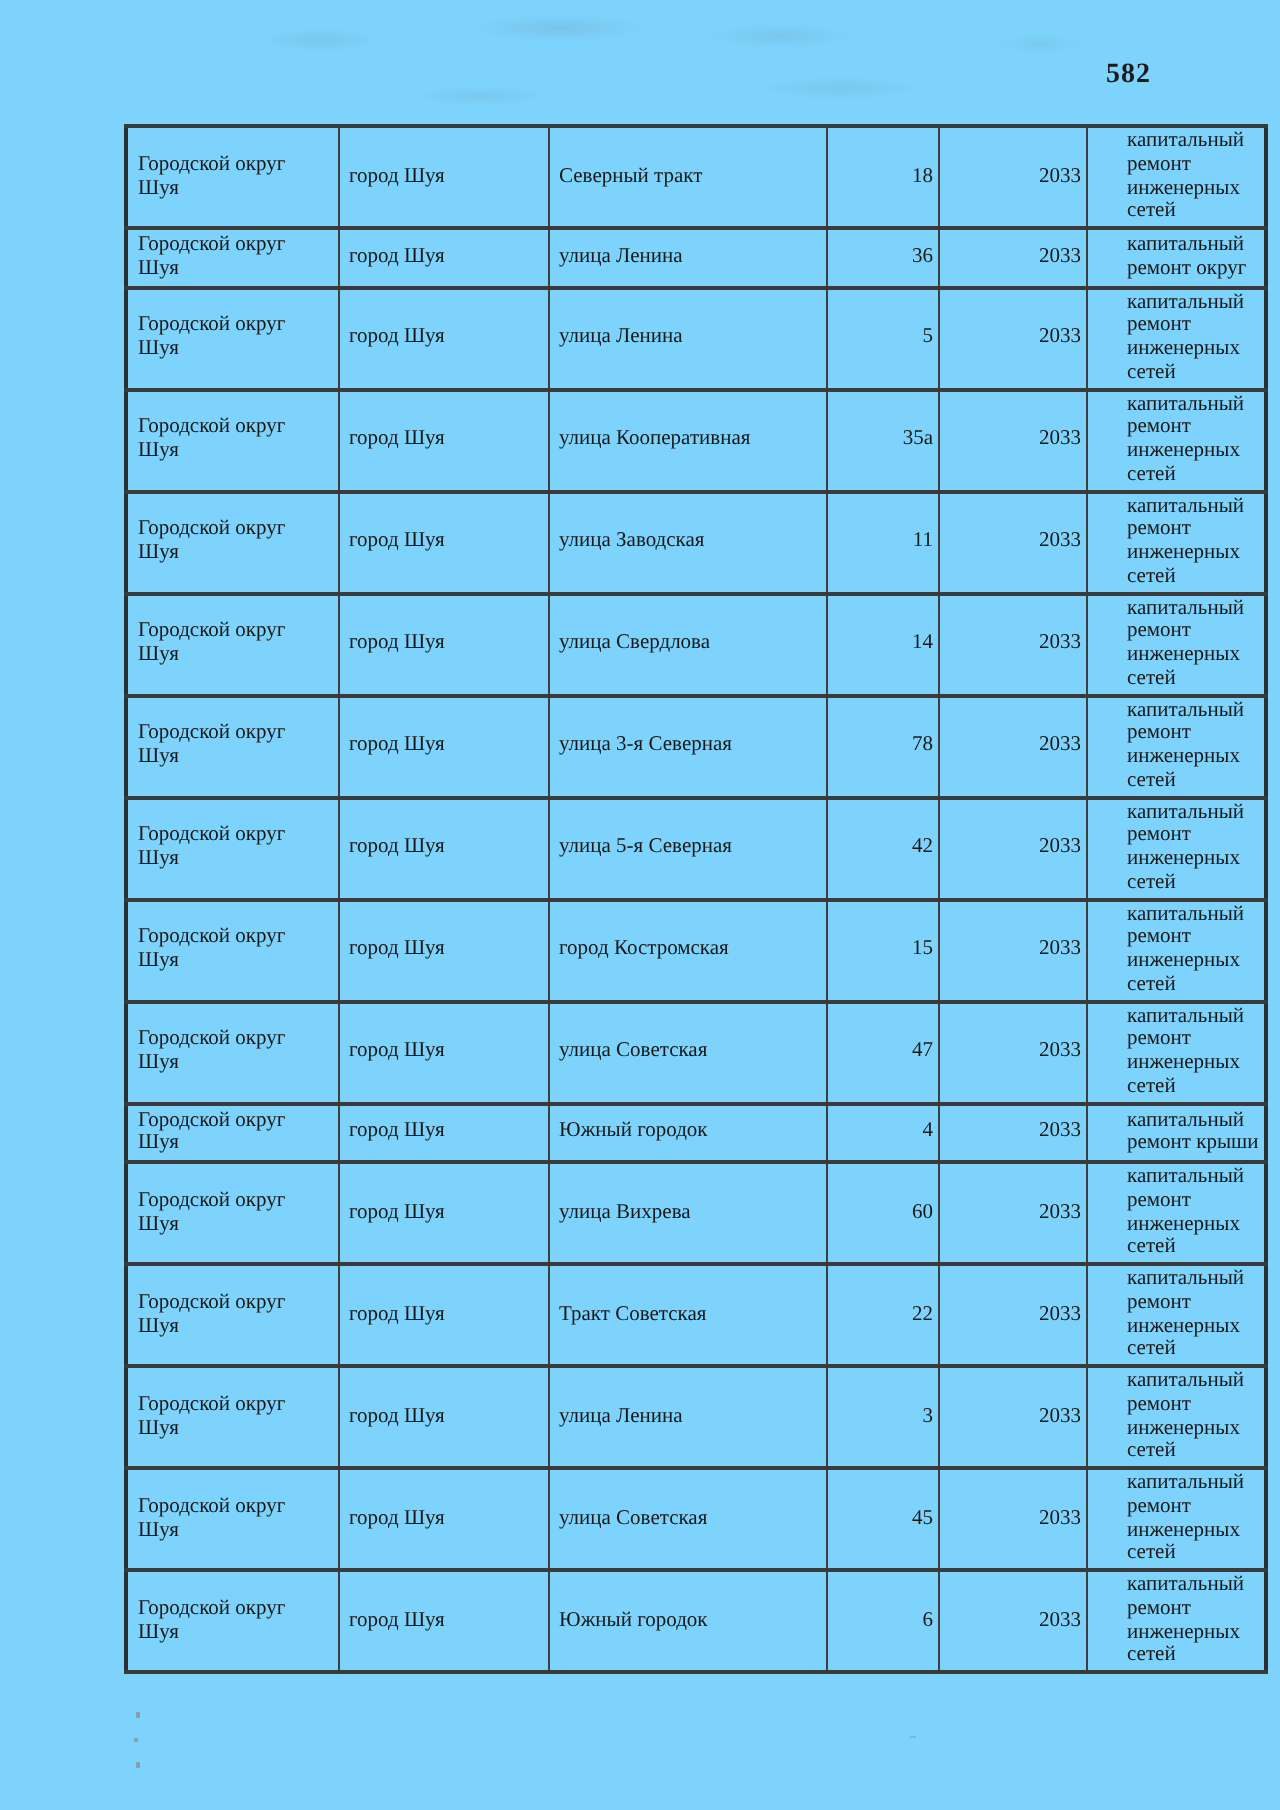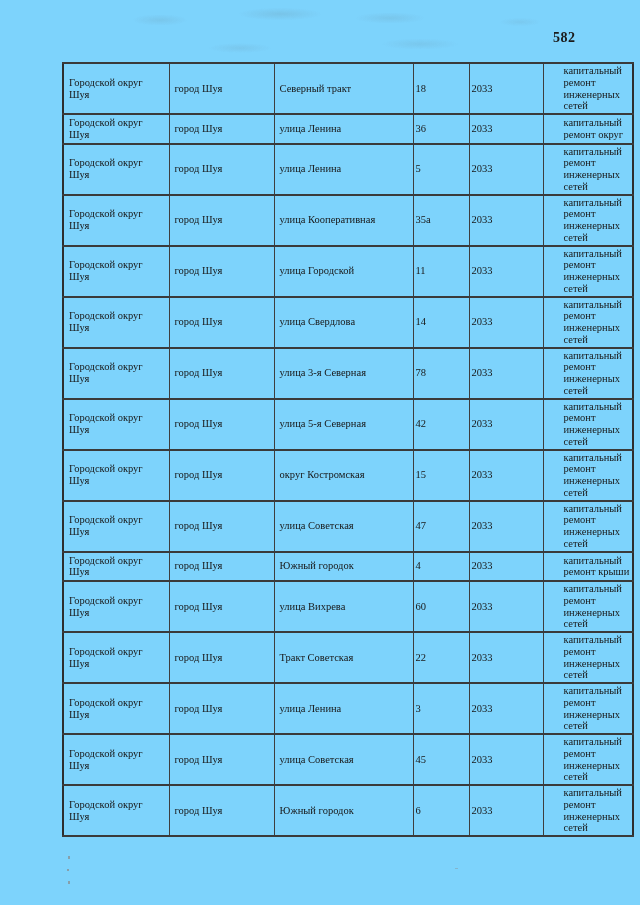--- a/index.html
+++ b/index.html
@@ -58,21 +58,21 @@
     border-right: 1px solid #3e3e3e;
     border-top: 2px solid #3a3a3a;
     border-bottom: 2px solid #3a3a3a;
     vertical-align: middle;
     padding: 2px 4px 2px 5px;
     overflow: hidden;
     word-wrap: break-word;
   }
   .repair-table td.c-house,
   .repair-table td.c-year {
-    text-align: left;
+    text-align: right;
     padding-left: 2px;
     padding-right: 2px;
   }
   .repair-table td.c-work {
     padding: 1px 2px 1px 20px;
   }
   
   .speck {
     position: absolute;
     background: #8a8a8a;
@@ -130,21 +130,21 @@
       <td class="c-district">Городской округ Шуя</td>
       <td class="c-city">город Шуя</td>
       <td class="c-street">улица Кооперативная</td>
       <td class="c-house">35а</td>
       <td class="c-year">2033</td>
       <td class="c-work">капитальный ремонт инженерных сетей</td>
     </tr>
         <tr>
       <td class="c-district">Городской округ Шуя</td>
       <td class="c-city">город Шуя</td>
-      <td class="c-street">улица Городской</td>
+      <td class="c-street">улица Заводская</td>
       <td class="c-house">11</td>
       <td class="c-year">2033</td>
       <td class="c-work">капитальный ремонт инженерных сетей</td>
     </tr>
         <tr>
       <td class="c-district">Городской округ Шуя</td>
       <td class="c-city">город Шуя</td>
       <td class="c-street">улица Свердлова</td>
       <td class="c-house">14</td>
       <td class="c-year">2033</td>
@@ -162,21 +162,21 @@
       <td class="c-district">Городской округ Шуя</td>
       <td class="c-city">город Шуя</td>
       <td class="c-street">улица 5-я Северная</td>
       <td class="c-house">42</td>
       <td class="c-year">2033</td>
       <td class="c-work">капитальный ремонт инженерных сетей</td>
     </tr>
         <tr>
       <td class="c-district">Городской округ Шуя</td>
       <td class="c-city">город Шуя</td>
-      <td class="c-street">округ Костромская</td>
+      <td class="c-street">город Костромская</td>
       <td class="c-house">15</td>
       <td class="c-year">2033</td>
       <td class="c-work">капитальный ремонт инженерных сетей</td>
     </tr>
         <tr>
       <td class="c-district">Городской округ Шуя</td>
       <td class="c-city">город Шуя</td>
       <td class="c-street">улица Советская</td>
       <td class="c-house">47</td>
       <td class="c-year">2033</td>

